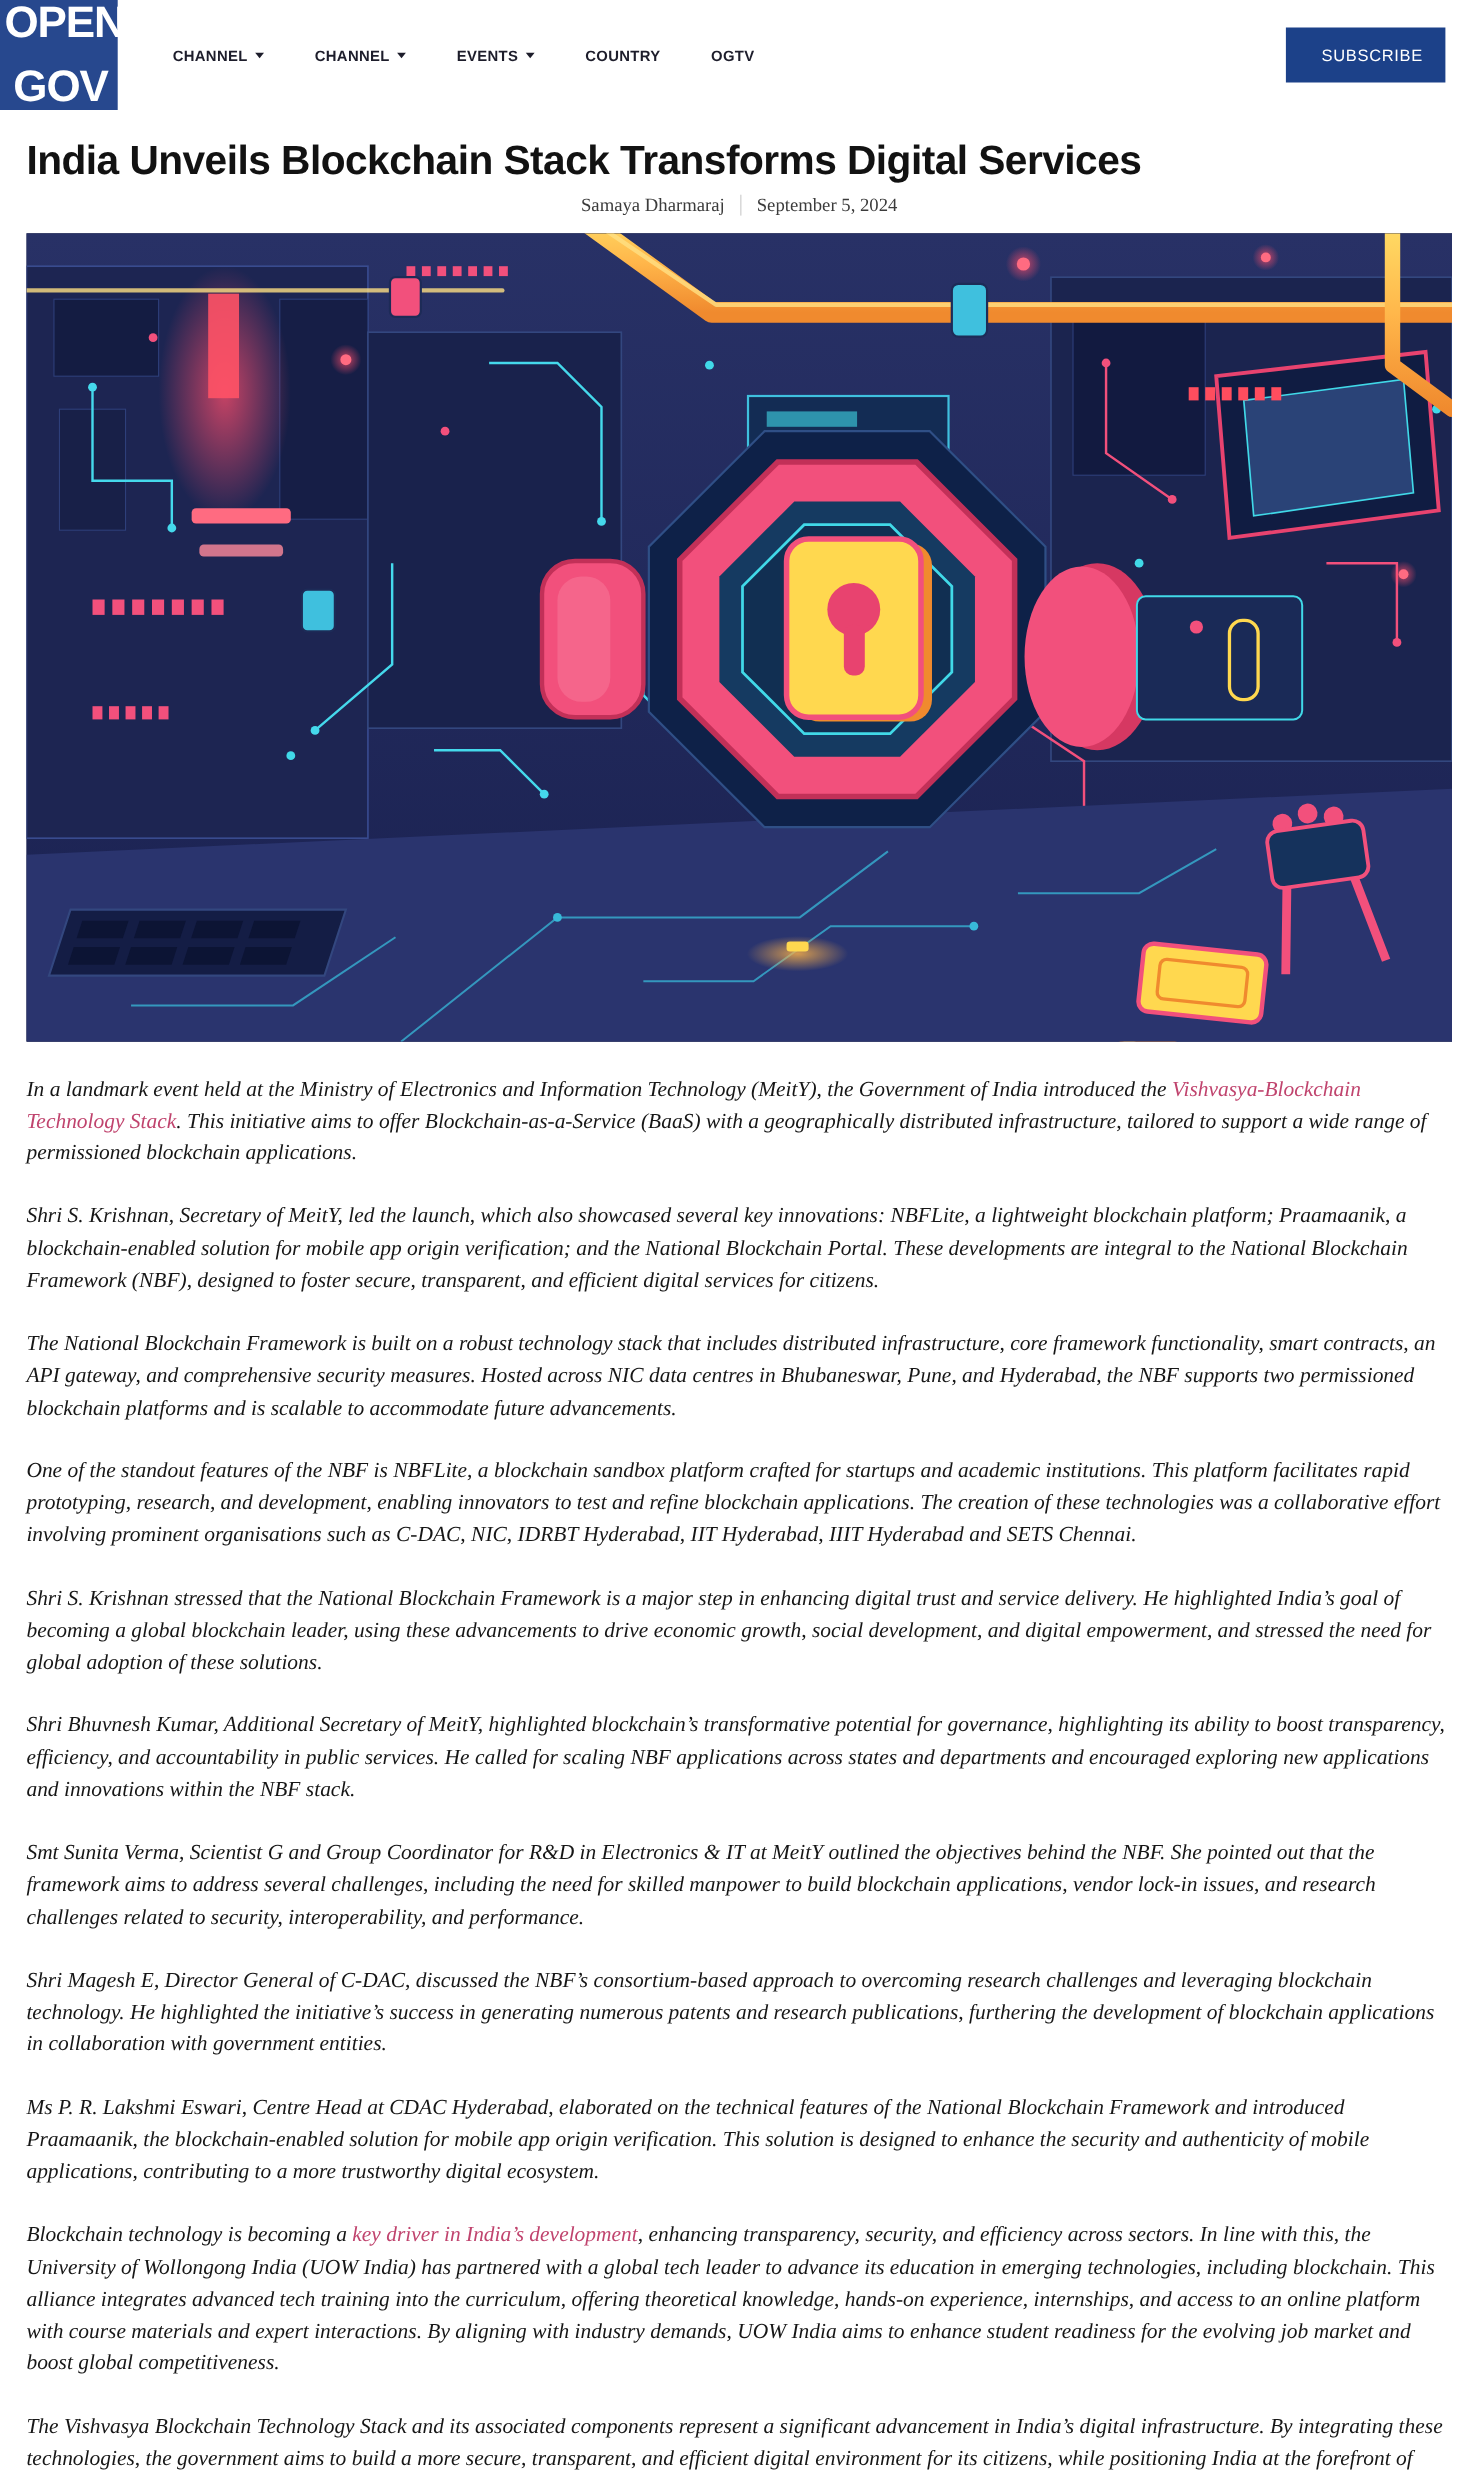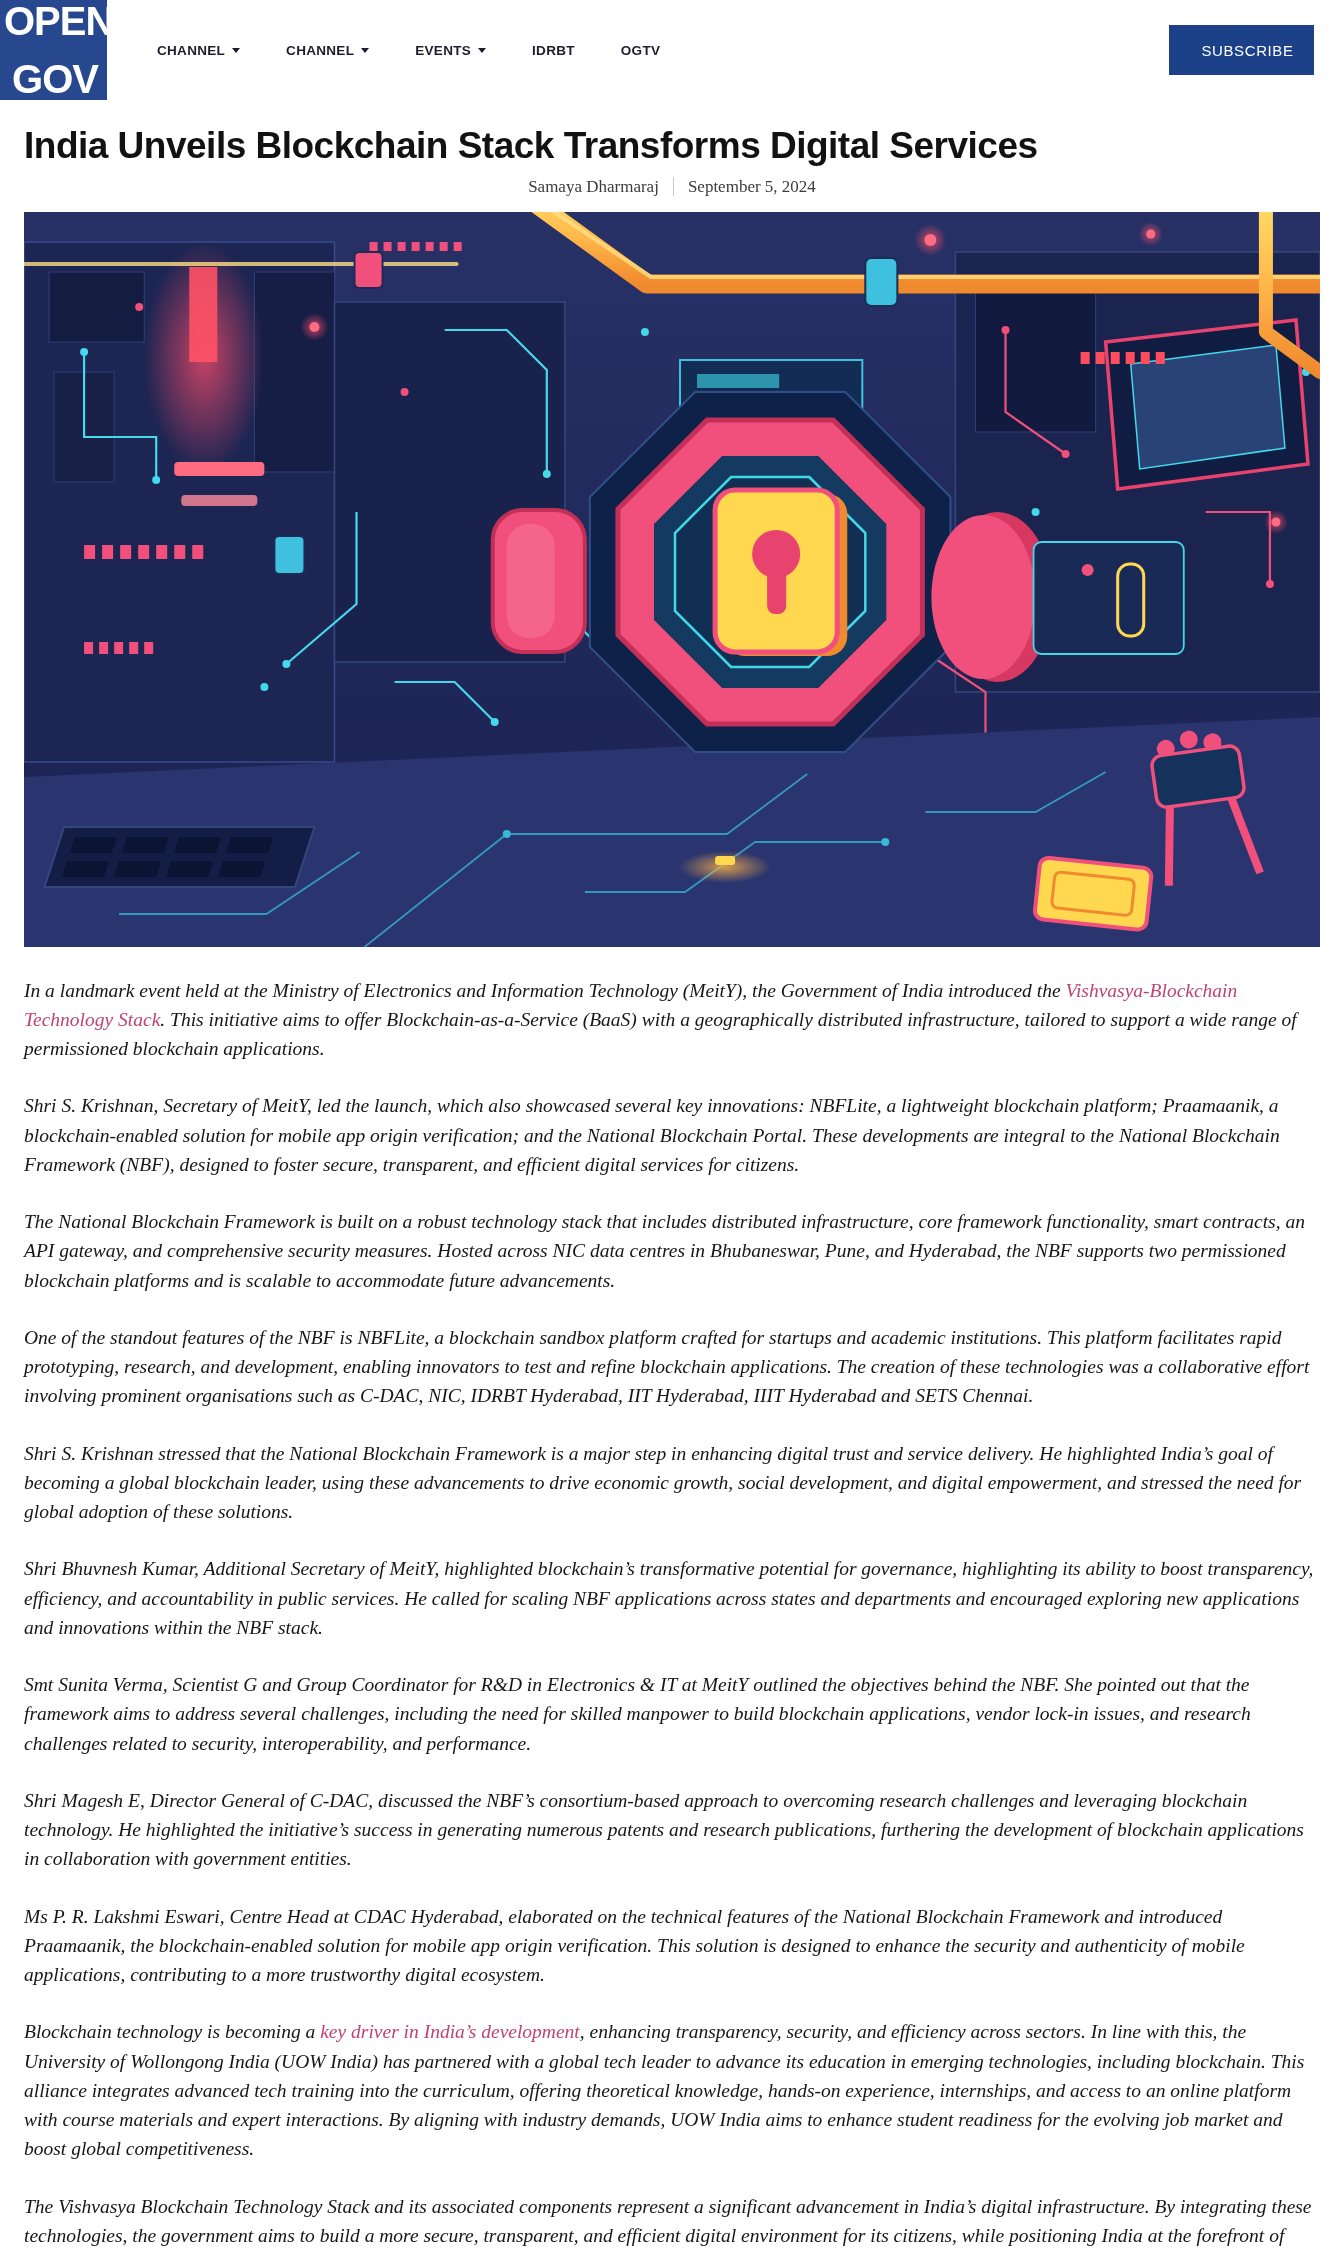--- a/index.html
+++ b/index.html
@@ -138,21 +138,21 @@
       </a>
       <a class="nav-item">
         <span>CHANNEL</span>
         <span class="caret"></span>
       </a>
       <a class="nav-item">
         <span>EVENTS</span>
         <span class="caret"></span>
       </a>
       <a class="nav-item">
-        <span>IDRBT</span>
+        <span>COUNTRY</span>
       </a>
       <a class="nav-item">
         <span>OGTV</span>
       </a>
     </nav>
   <button class="subscribe-btn">SUBSCRIBE</button>
 </header>
 
 <main class="page">
   <h1 class="article-title">India Unveils Blockchain Stack Transforms Digital Services</h1>

